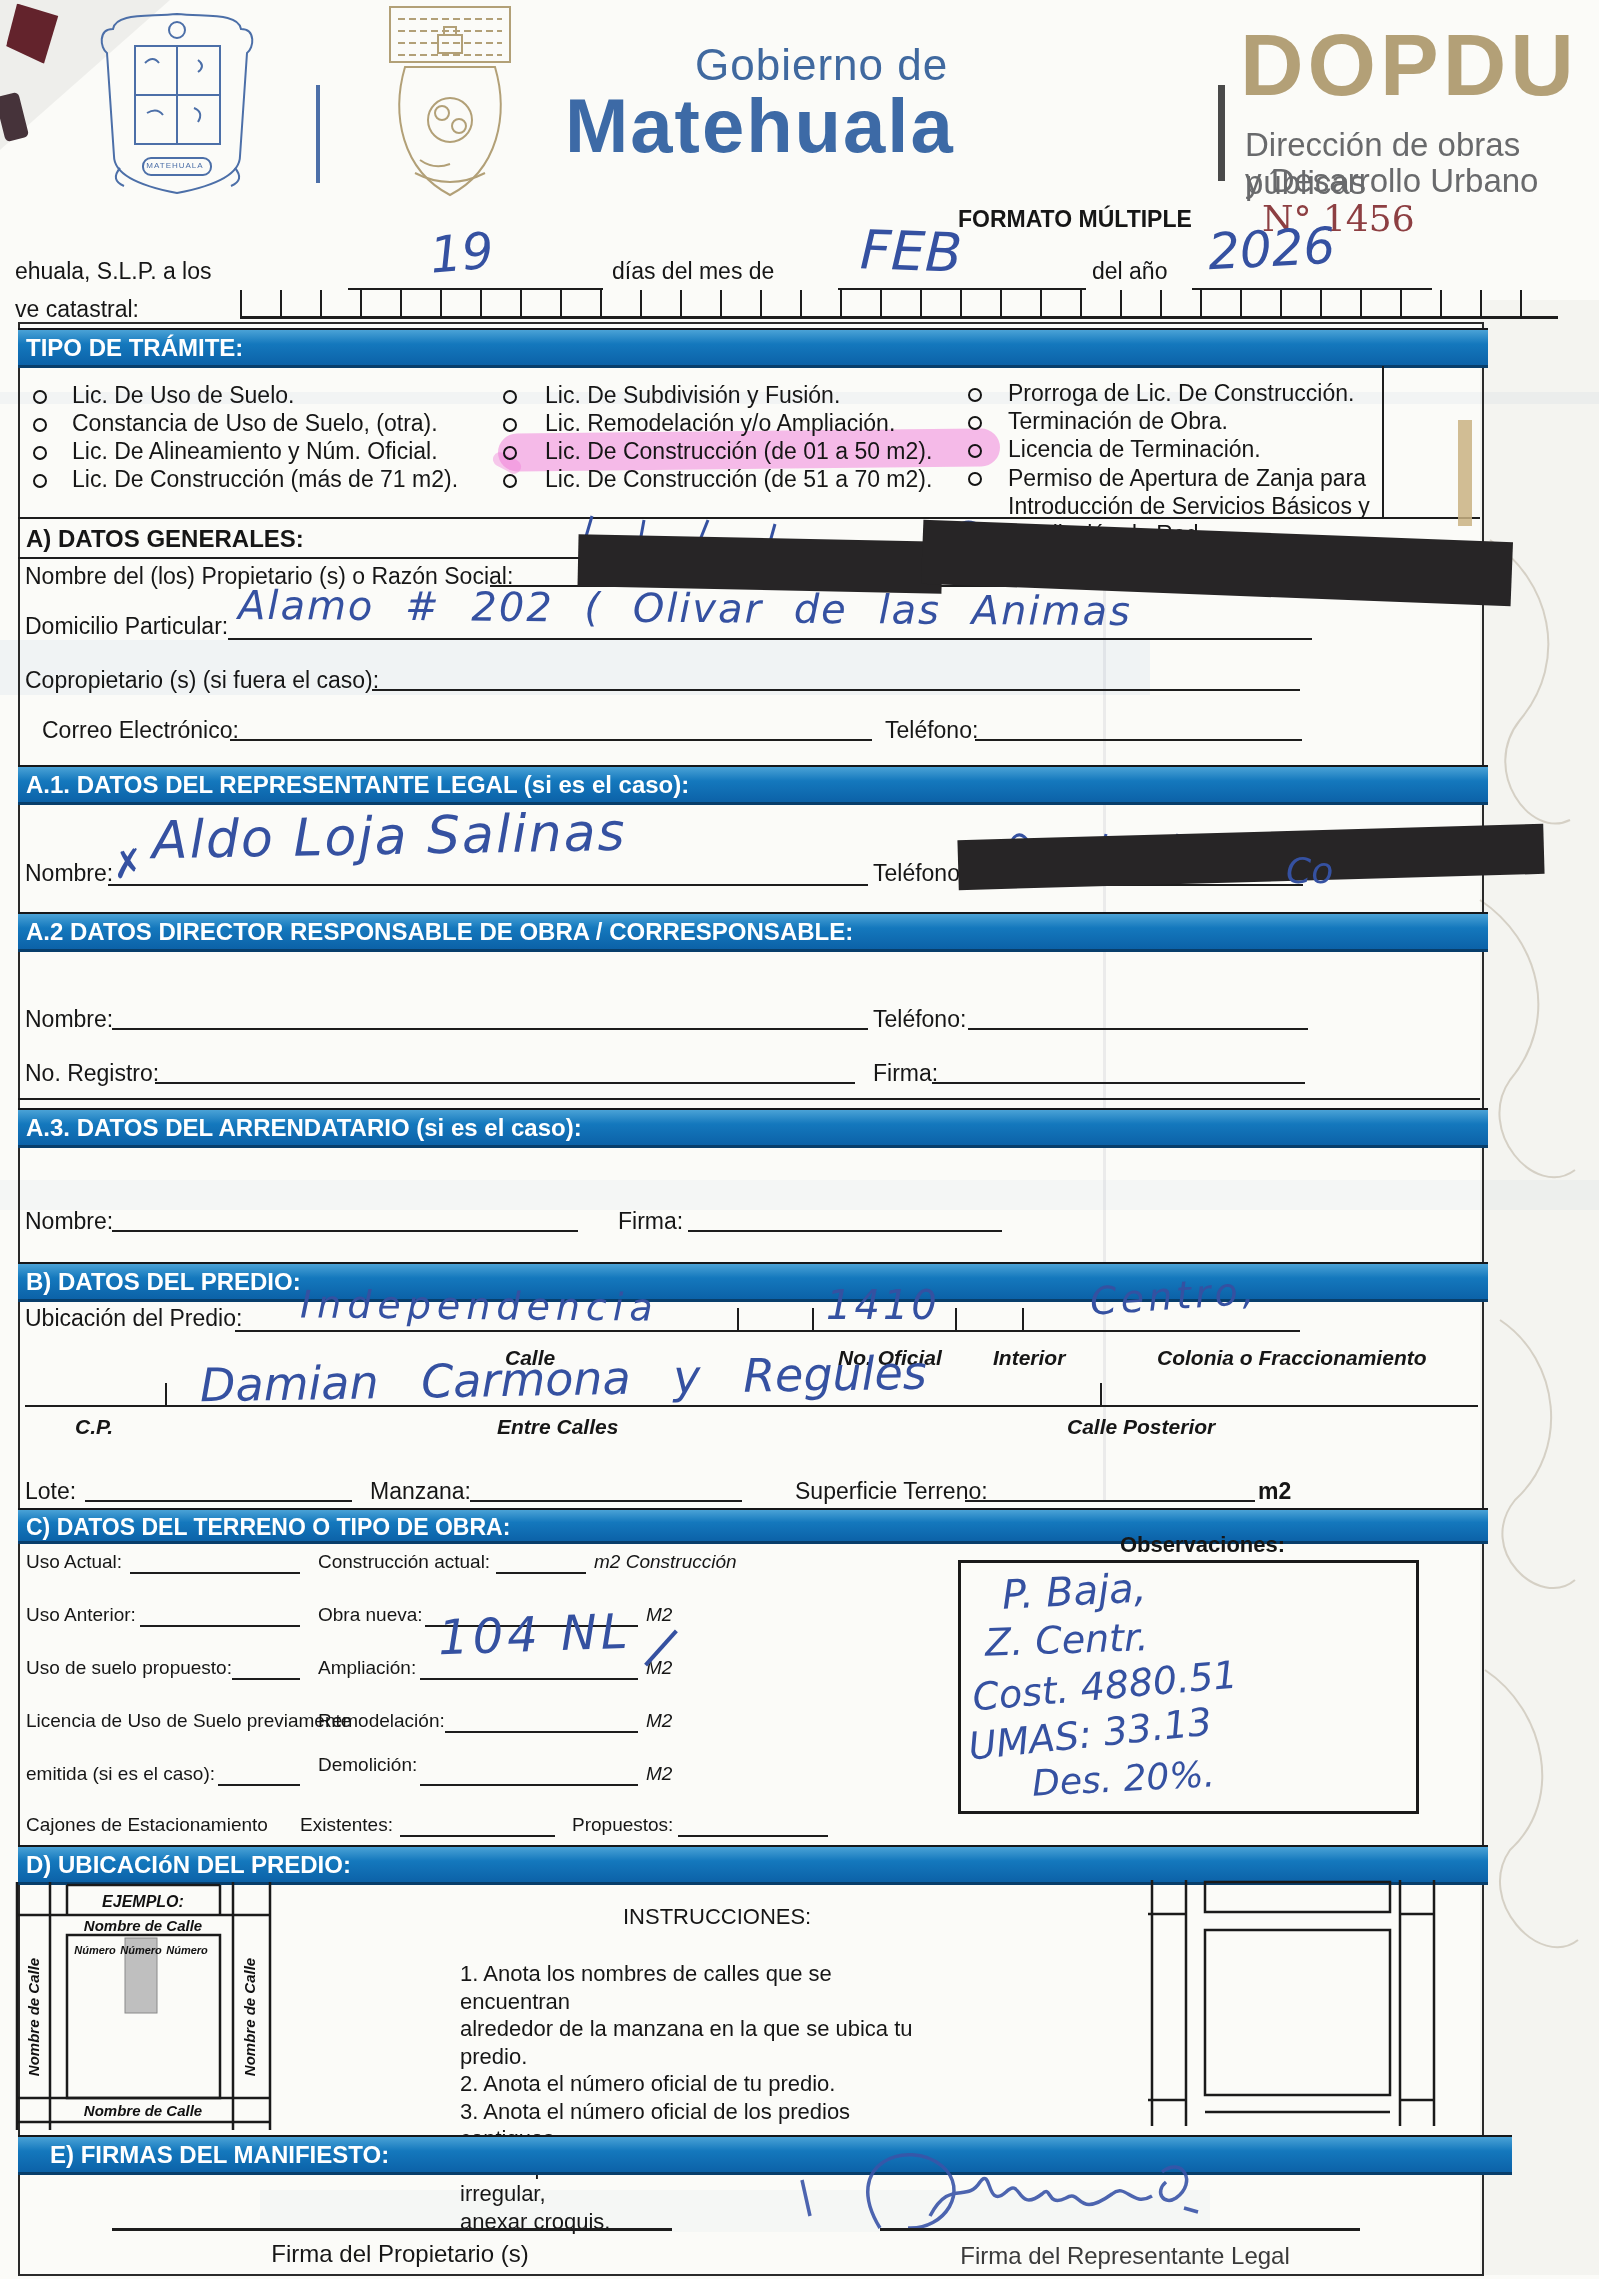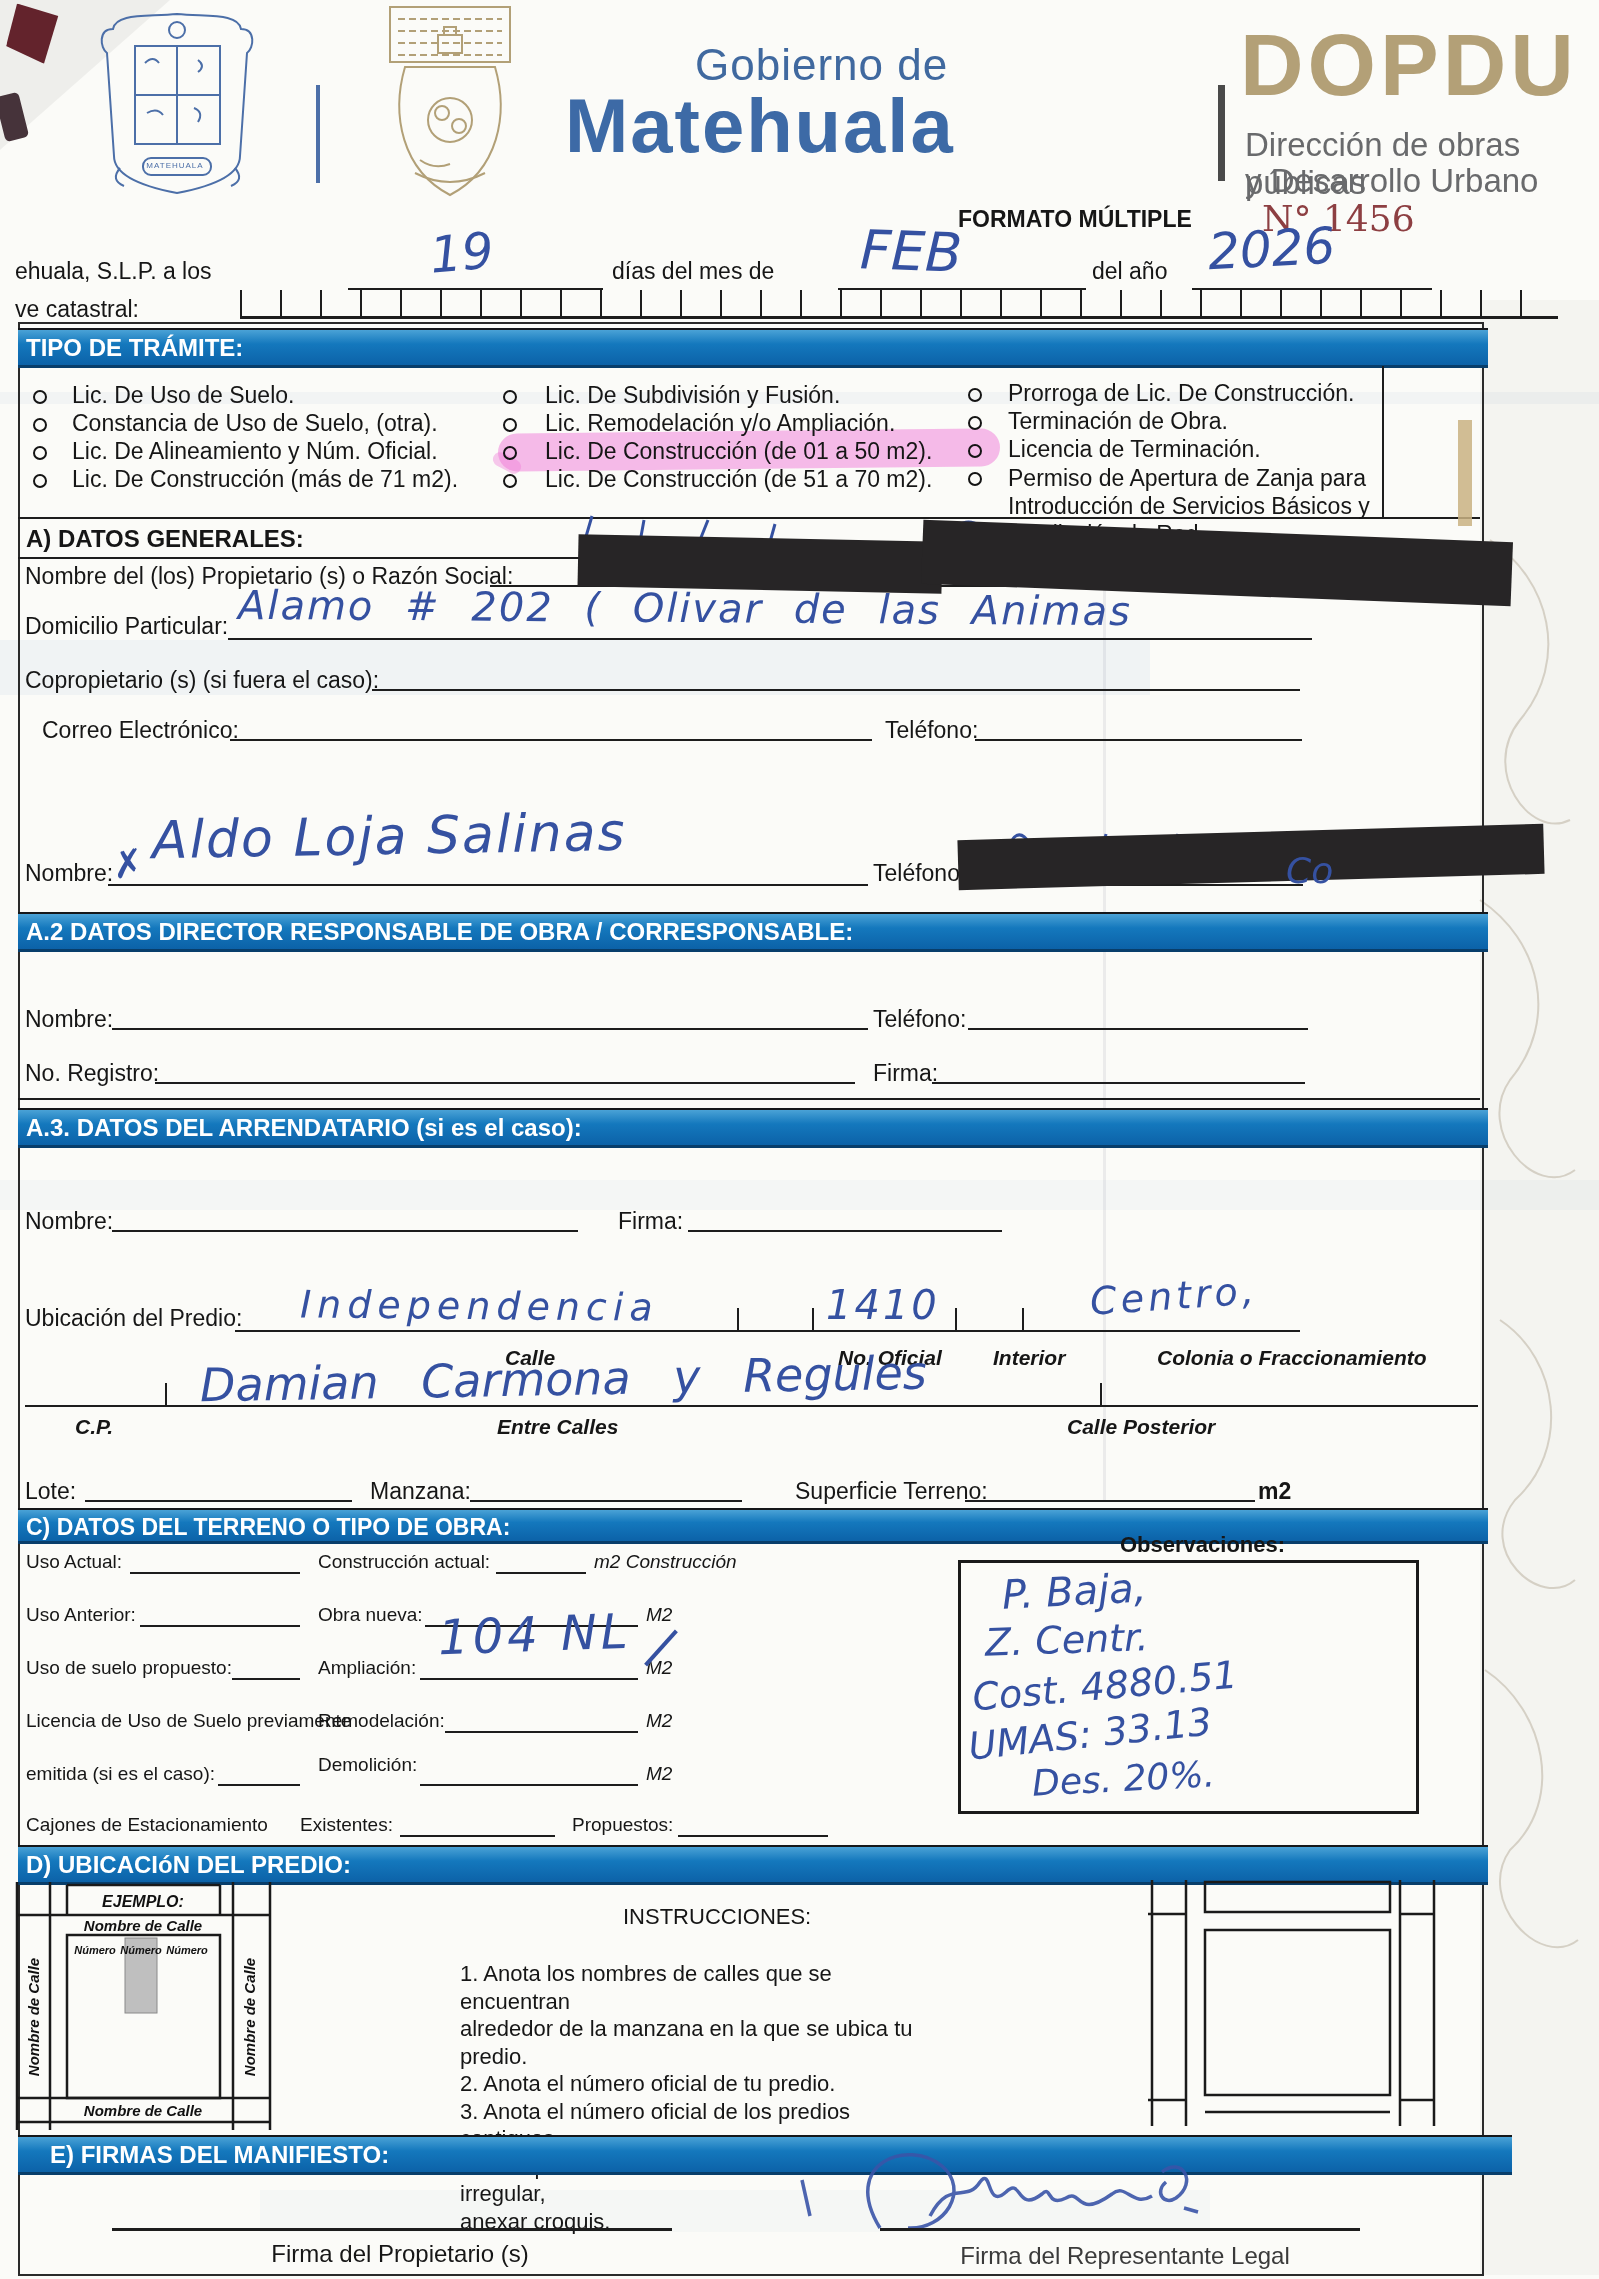--- a/index.html
+++ b/index.html
@@ -159,20 +159,21 @@
   <div class="ln" style="left:228px;top:638px;width:1084px;"></div>
 
   <div class="lb" style="left:25px;top:667px;">Copropietario (s) (si fuera el caso):</div>
   <div class="ln" style="left:372px;top:689px;width:928px;"></div>
 
   <div class="lb" style="left:42px;top:717px;">Correo Electrónico:</div>
   <div class="ln" style="left:230px;top:739px;width:642px;"></div>
   <div class="lb" style="left:885px;top:717px;">Teléfono:</div>
   <div class="ln" style="left:975px;top:739px;width:327px;"></div>
 
+  <div class="bar" style="top:765px;">A.1. DATOS DEL REPRESENTANTE LEGAL (si es el caso):</div>
 
   <div class="lb" style="left:25px;top:860px;">Nombre:</div>
   <div class="hw" style="left:112px;top:842px;font-size:38px;transform:rotate(-8deg);">✗</div>
   <div class="hw" style="left:152px;top:806px;font-size:52px;letter-spacing:2px;transform:rotate(-1deg);">Aldo Loja Salinas</div>
   <div class="ln" style="left:108px;top:884px;width:760px;"></div>
   <div class="lb" style="left:873px;top:860px;">Teléfono:</div>
   <div class="ln" style="left:968px;top:884px;width:335px;"></div>
   <svg class="a" style="left:990px;top:812px;width:520px;height:70px;" viewBox="0 0 520 70">
     <g fill="none" stroke="#3551a1" stroke-width="3">
       <path d="M20,52 C15,20 35,14 40,36 M110,48 l6,-26 M180,46 l8,-24 M250,48 l6,-22"></path>
@@ -194,20 +195,21 @@
   <div class="ln" style="left:932px;top:1082px;width:373px;"></div>
   <div class="ln" style="left:18px;top:1098px;width:1462px;"></div>
 
   <div class="bar" style="top:1108px;">A.3. DATOS DEL ARRENDATARIO (si es el caso):</div>
 
   <div class="lb" style="left:25px;top:1208px;">Nombre:</div>
   <div class="ln" style="left:112px;top:1230px;width:466px;"></div>
   <div class="lb" style="left:618px;top:1208px;">Firma:</div>
   <div class="ln" style="left:688px;top:1230px;width:314px;"></div>
 
+  <div class="bar" style="top:1262px;">B) DATOS DEL PREDIO:</div>
 
   <div class="lb" style="left:25px;top:1305px;">Ubicación del Predio:</div>
   <div class="ln" style="left:235px;top:1330px;width:1065px;"></div>
   <div class="tick" style="left:737px;top:1308px;height:24px;"></div>
   <div class="tick" style="left:812px;top:1308px;height:24px;"></div>
   <div class="tick" style="left:955px;top:1308px;height:24px;"></div>
   <div class="tick" style="left:1022px;top:1308px;height:24px;"></div>
   <div class="hw" style="left:300px;top:1284px;font-size:38px;letter-spacing:6px;transform:rotate(0.5deg);">Independencia</div>
   <div class="hw" style="left:826px;top:1282px;font-size:40px;letter-spacing:3px;">1410</div>
   <div class="hw" style="left:1090px;top:1274px;font-size:38px;letter-spacing:4px;transform:rotate(-4deg);">Centro,</div>

